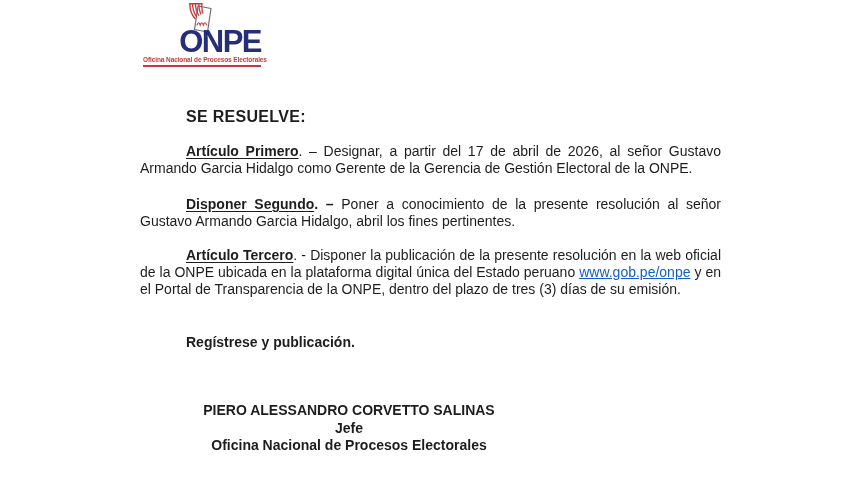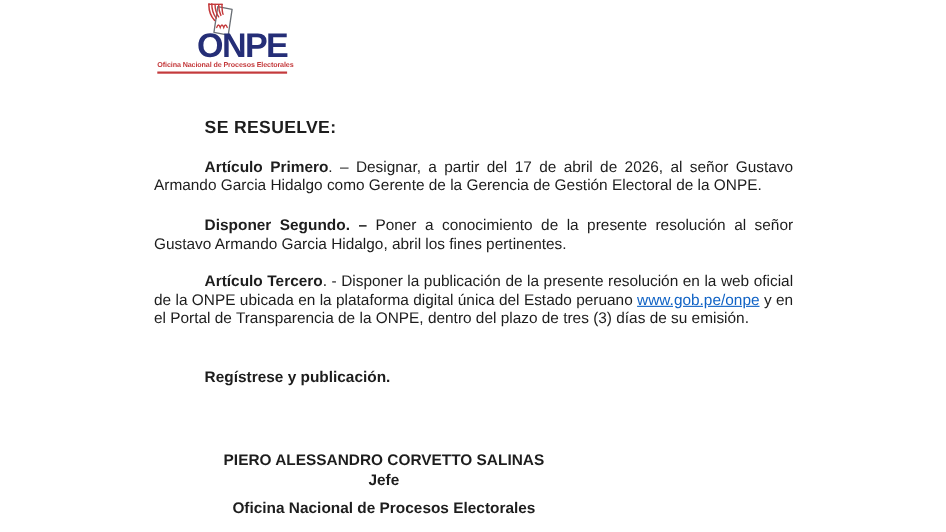--- a/index.html
+++ b/index.html
@@ -28,31 +28,31 @@
   
   .heading, .para, .closing {
     position: absolute; left: 140px; width: 581px; margin: 0;
     font-size: 14px; line-height: 17px; color: #1d1d1d;
   }
   .heading { top: 108px; font-weight: bold; text-indent: 46px; font-size: 16px; letter-spacing: 0.3px; }
   .para { text-align: justify; text-align-last: left; text-indent: 46px; }
   #para1 { top: 143px; }
   #para2 { top: 196px; }
   #para3 { top: 247px; }
-  .label { font-weight: bold; text-underline-offset: 2px; }
+  .label { font-weight: bold; text-decoration: underline; text-underline-offset: 2px; }
   .sep-bold { font-weight: bold; }
   .doclink { color: #0f62c5; text-decoration: underline; cursor: pointer; }
   .closing { top: 334px; font-weight: bold; text-indent: 46px; }
 
   .signature {
     position: absolute; left: 188px; top: 402px; width: 322px;
     text-align: center; font-weight: bold; font-size: 14px; line-height: 17.5px;
     color: #1d1d1d;
   }
-  .sig-name, .sig-org { white-space: nowrap; margin-top: 8px; }
+  .sig-name, .sig-org { white-space: nowrap; }
 </style>
 </head>
 <body>
 
 <div class="page">
 
   <div class="logo">
     <svg class="hand-svg" viewBox="0 0 40 33" aria-hidden="true">
       <polygon points="15,3 28,5.5 24.5,29 11.5,26.5" fill="#ffffff" stroke="#6a6f75" stroke-width="1.2" stroke-linejoin="round"></polygon>
       <path d="M14 22 q1.6 -4.5 3.2 0 q1.6 -4.5 3.2 0 q1.6 -4.5 3.2 0" fill="none" stroke="#c43a3c" stroke-width="1.2" stroke-linecap="round"></path>

